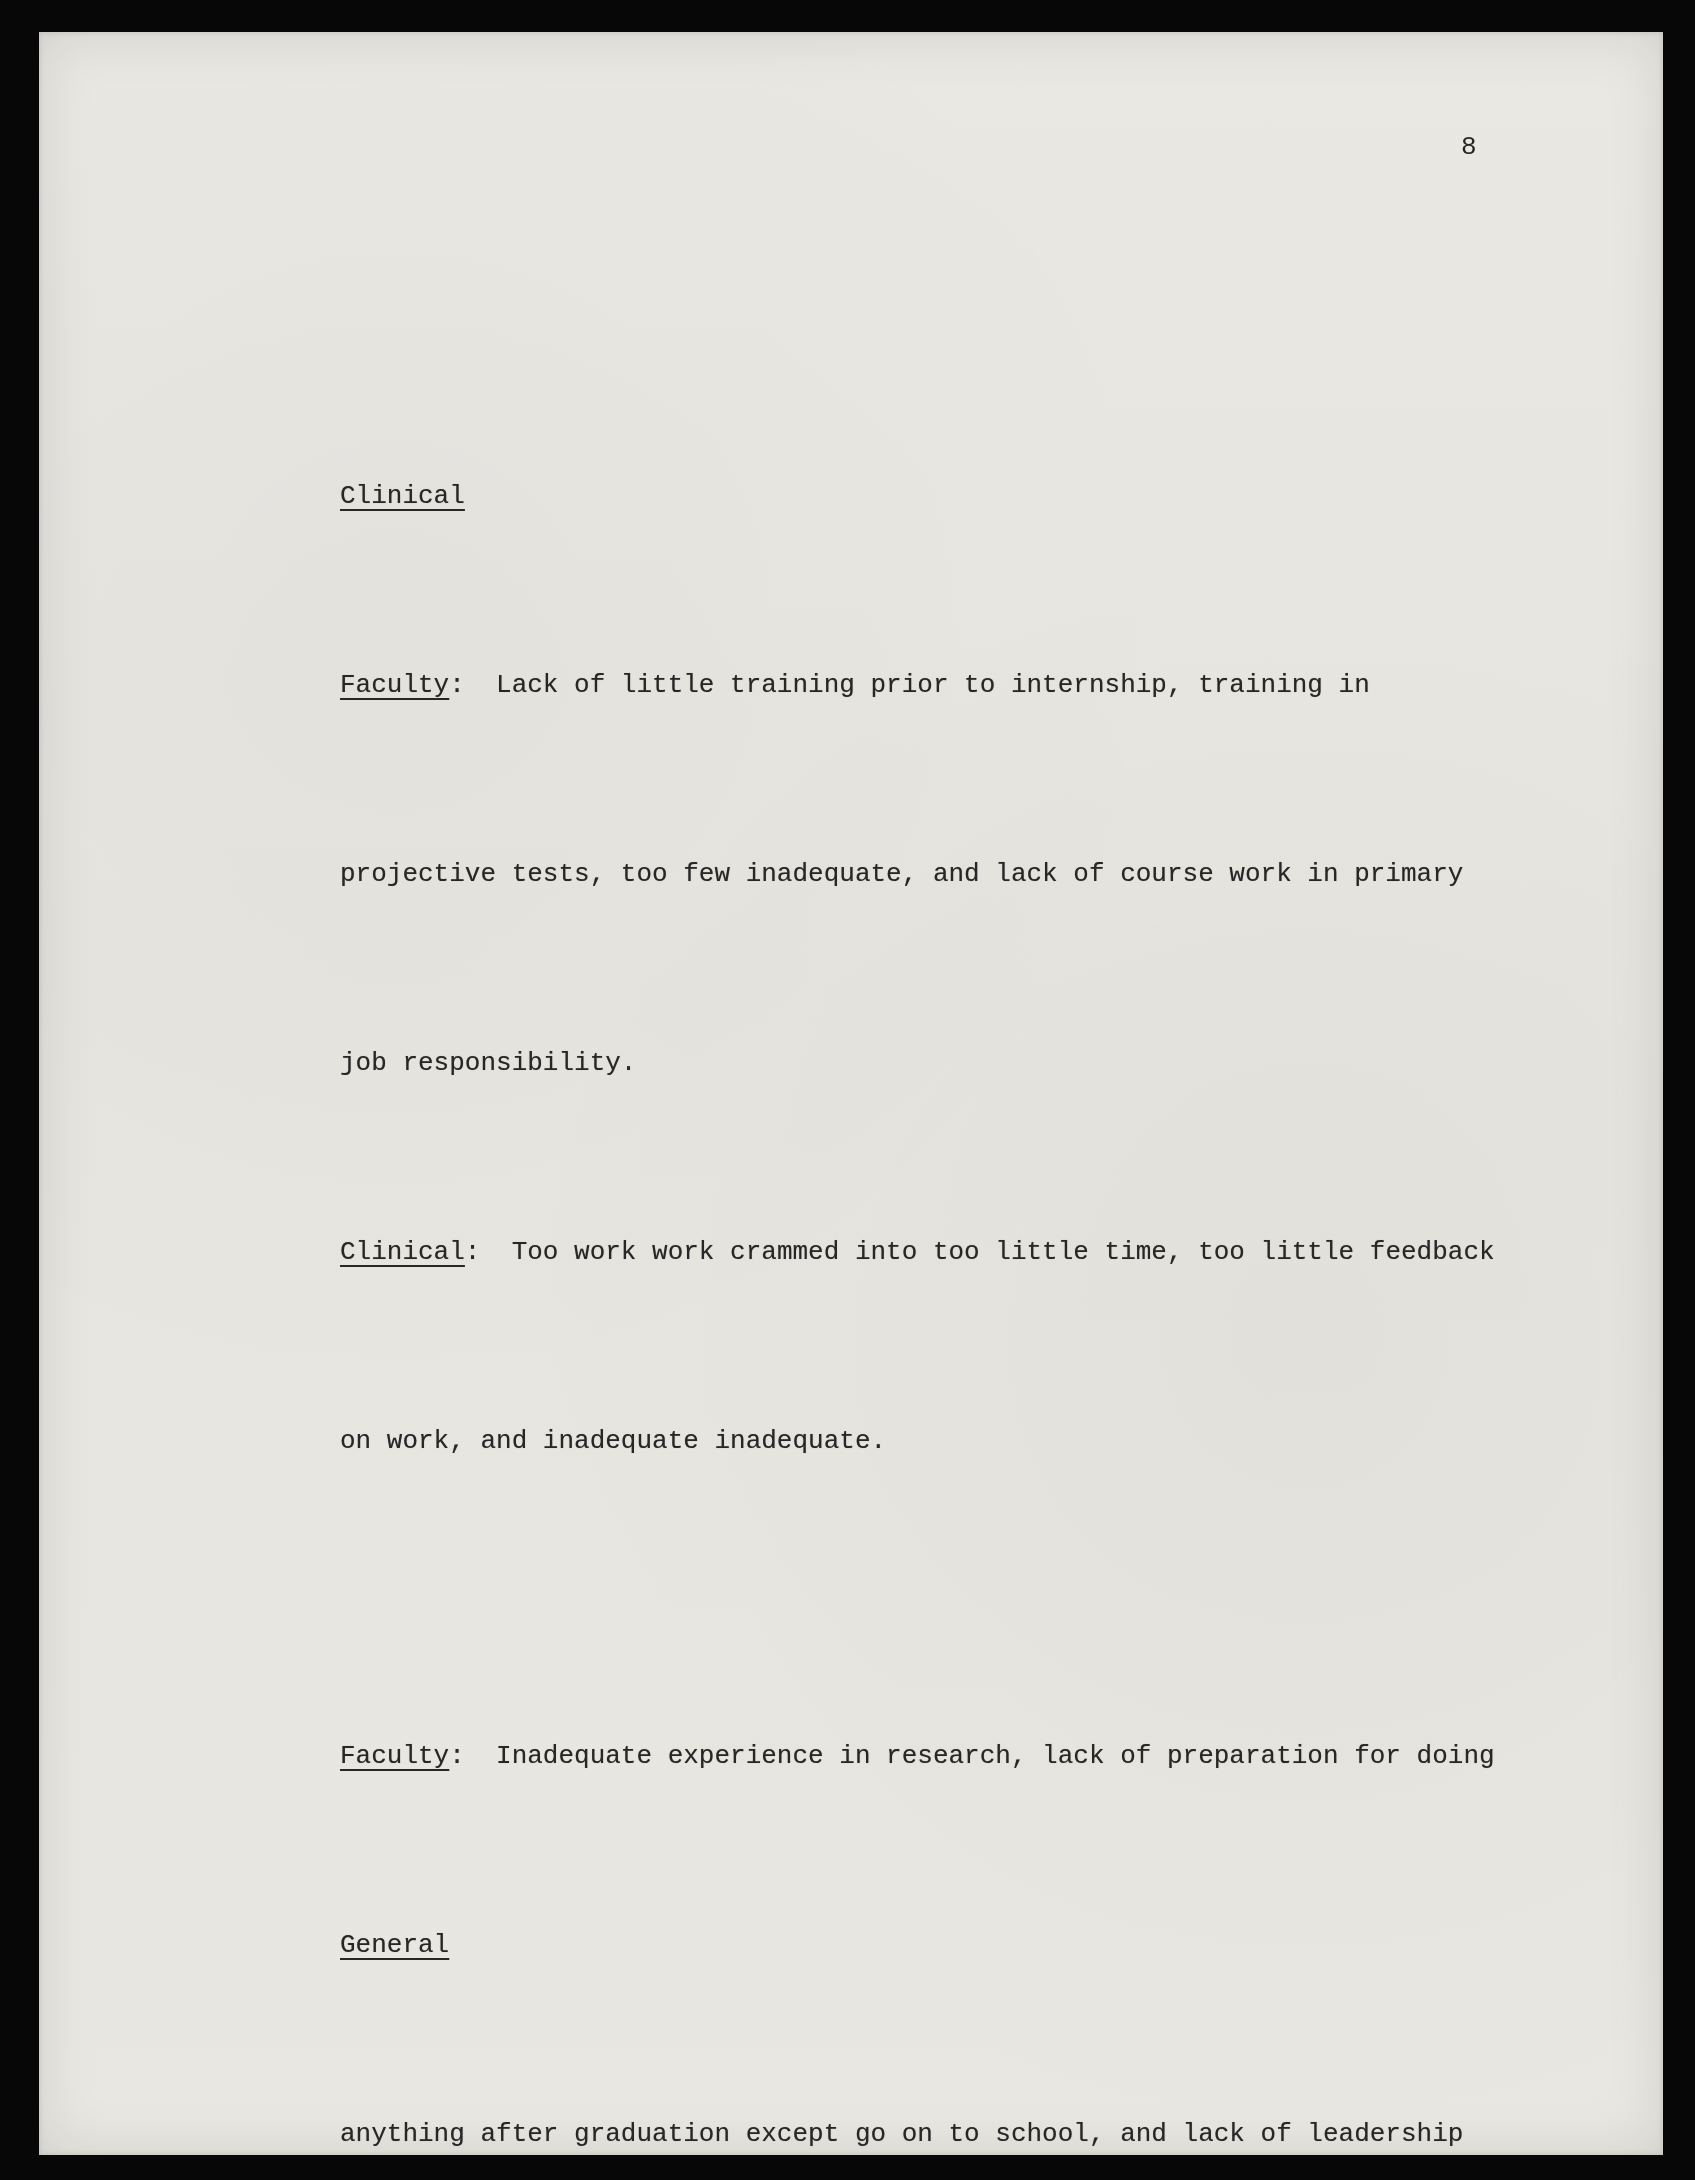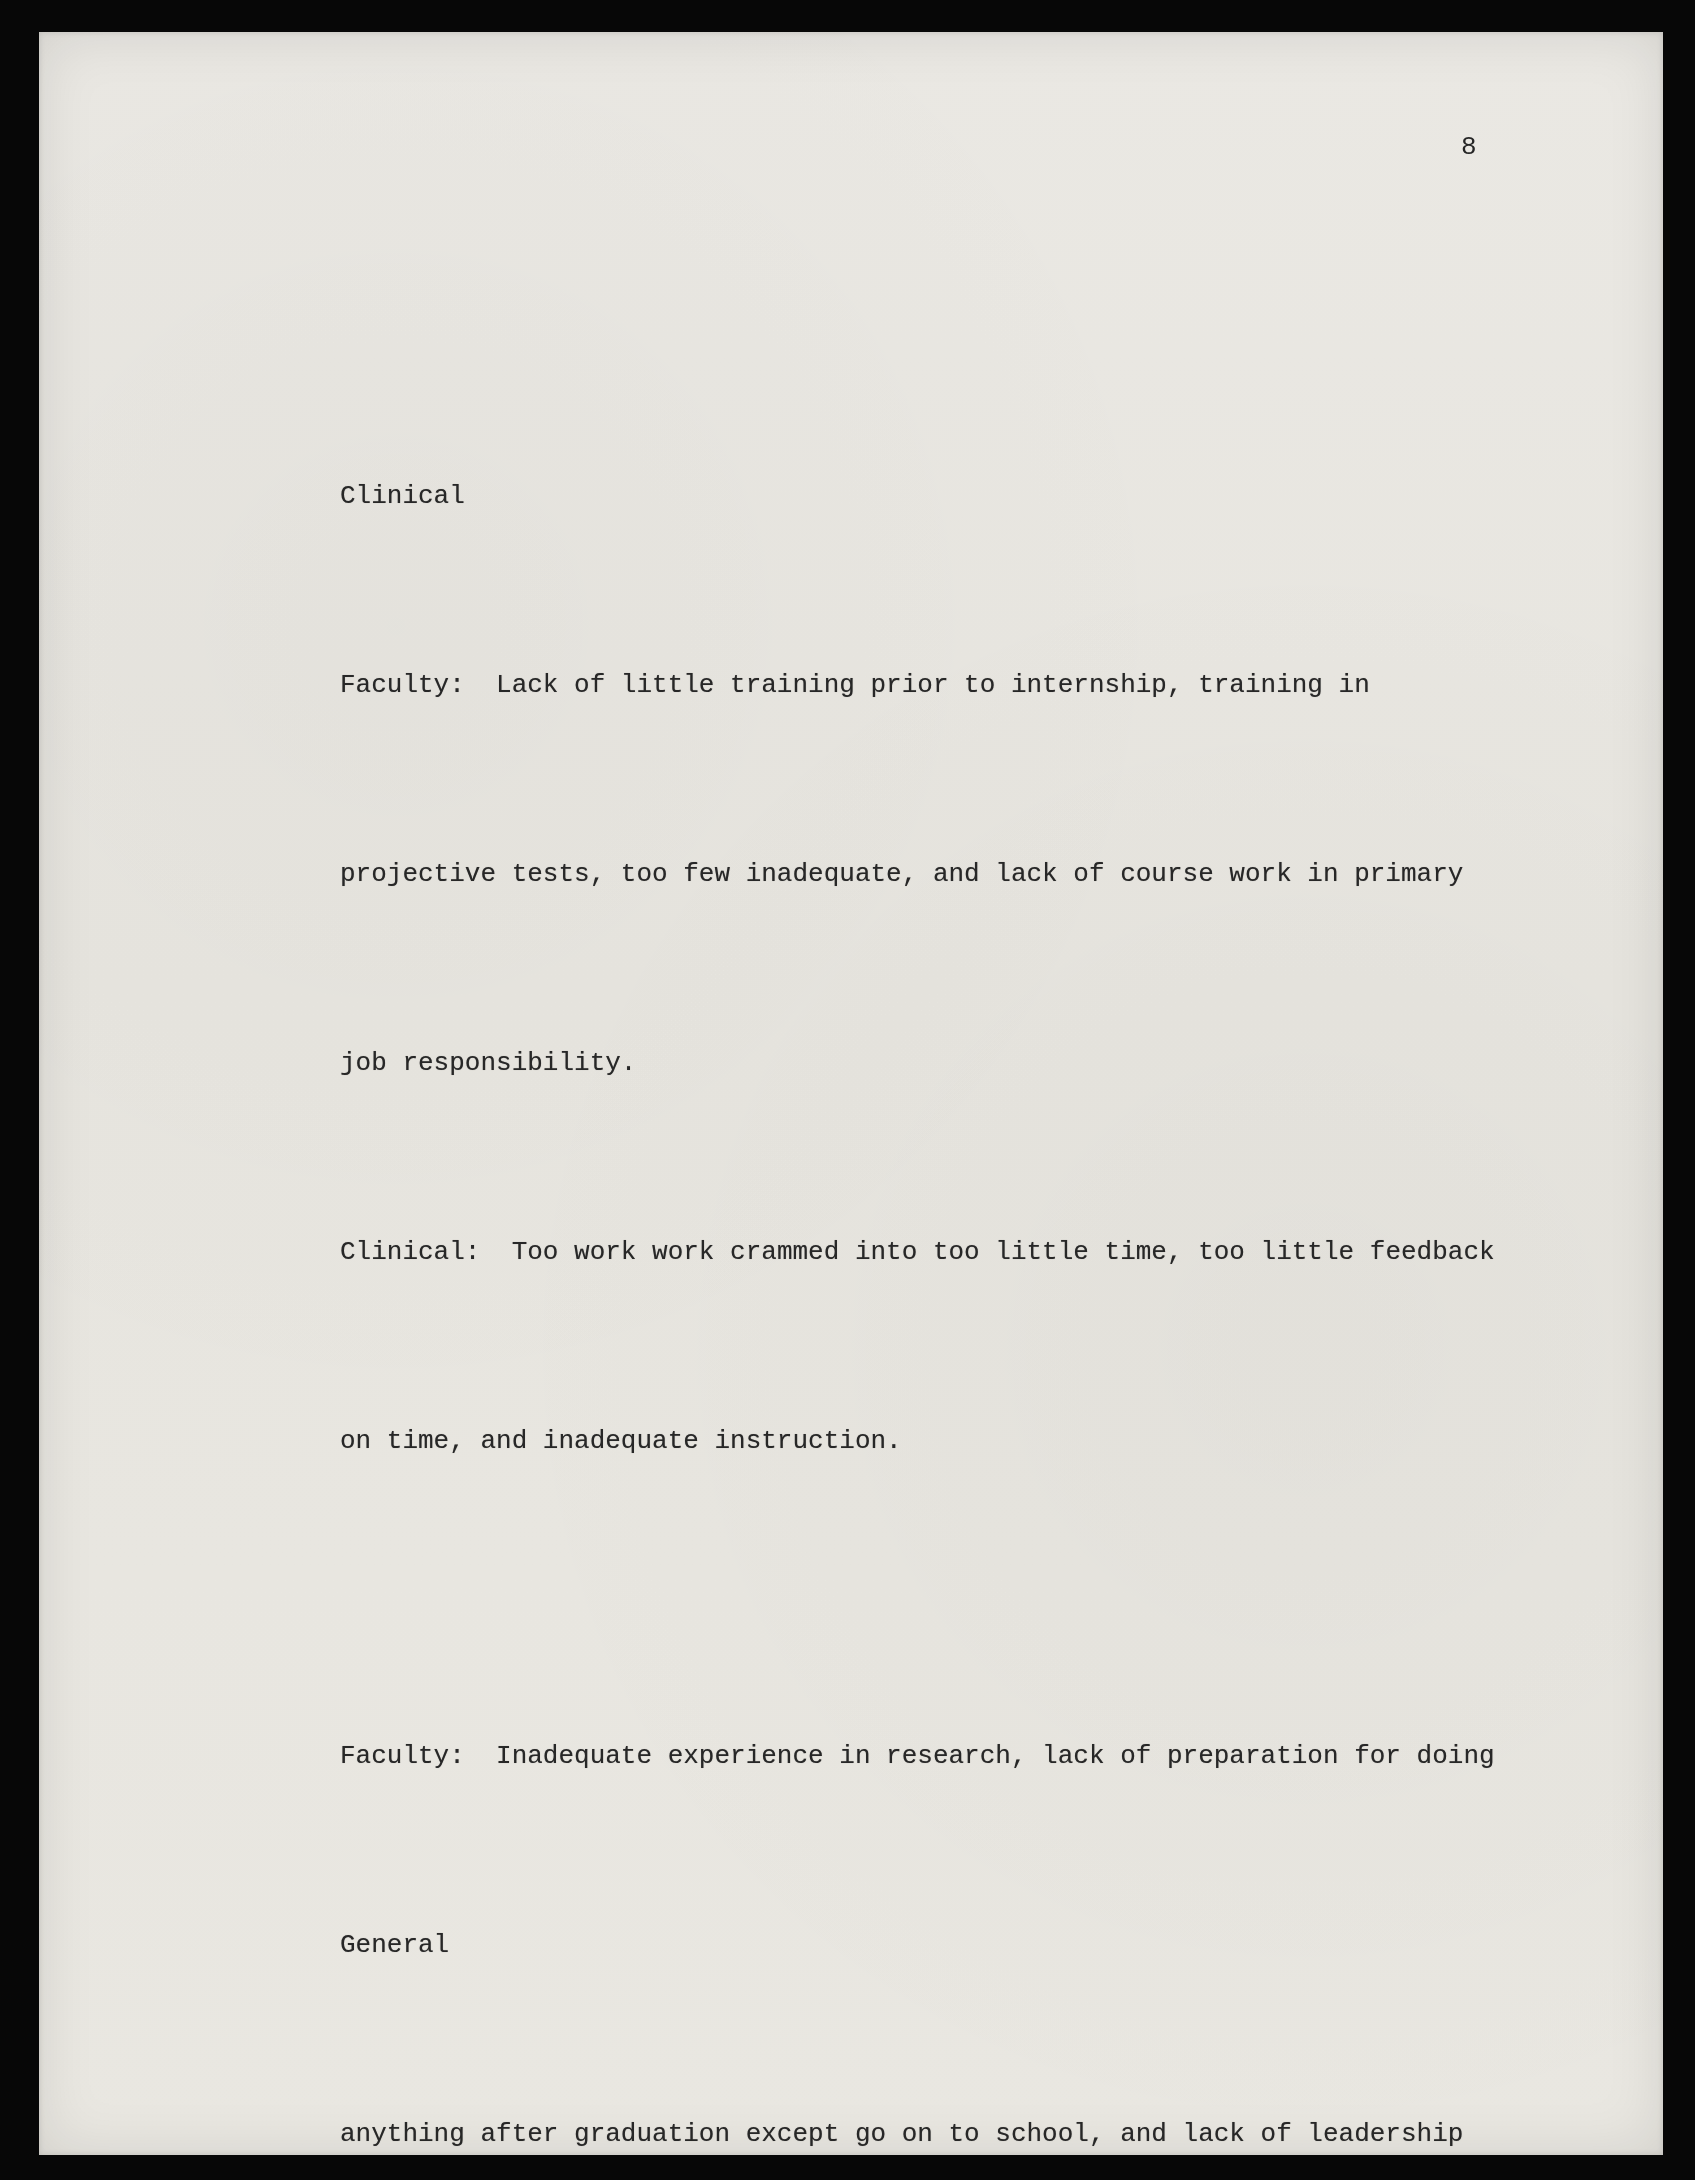--- a/index.html
+++ b/index.html
@@ -43,41 +43,42 @@
     font-size: 26px;
     line-height: 63px;
     color: #272727;
     white-space: pre;
     text-shadow: 0 0 0.8px rgba(20,20,20,0.35);
   }
 
   .line { position: relative; height: 63px; }
 
   .u {
+    text-decoration: underline;
     text-decoration-thickness: 1.7px;
     text-underline-offset: 6px;
   }
 </style>
 </head>
 <body>
 
 <div class="scan-canvas">
   <div class="paper">
 
     <div class="page-number">8</div>
 
     <div class="text-column">
 
       
       <div class="line"><span class="u">Clinical</span></div>
       <div class="line"><span class="u">Faculty</span><span>:  Lack of little training prior to internship, training in</span></div>
       <div class="line"><span>projective tests, too few inadequate, and lack of course work in primary</span></div>
       <div class="line"><span>job responsibility.</span></div>
       <div class="line"><span class="u">Clinical</span><span>:  Too work work crammed into too little time, too little feedback</span></div>
-      <div class="line"><span>on time, and inadequate instruction.</span></div>
+      <div class="line"><span>on work, and inadequate inadequate.</span></div>
 
       
       <div class="line"><span class="u">Faculty</span><span>:  Inadequate experience in research, lack of preparation for doing</span></div>
       <div class="line"><span class="u">General</span></div>
       <div class="line"><span>anything after graduation except go on to school, and lack of leadership</span></div>
       
       
       
       
 

